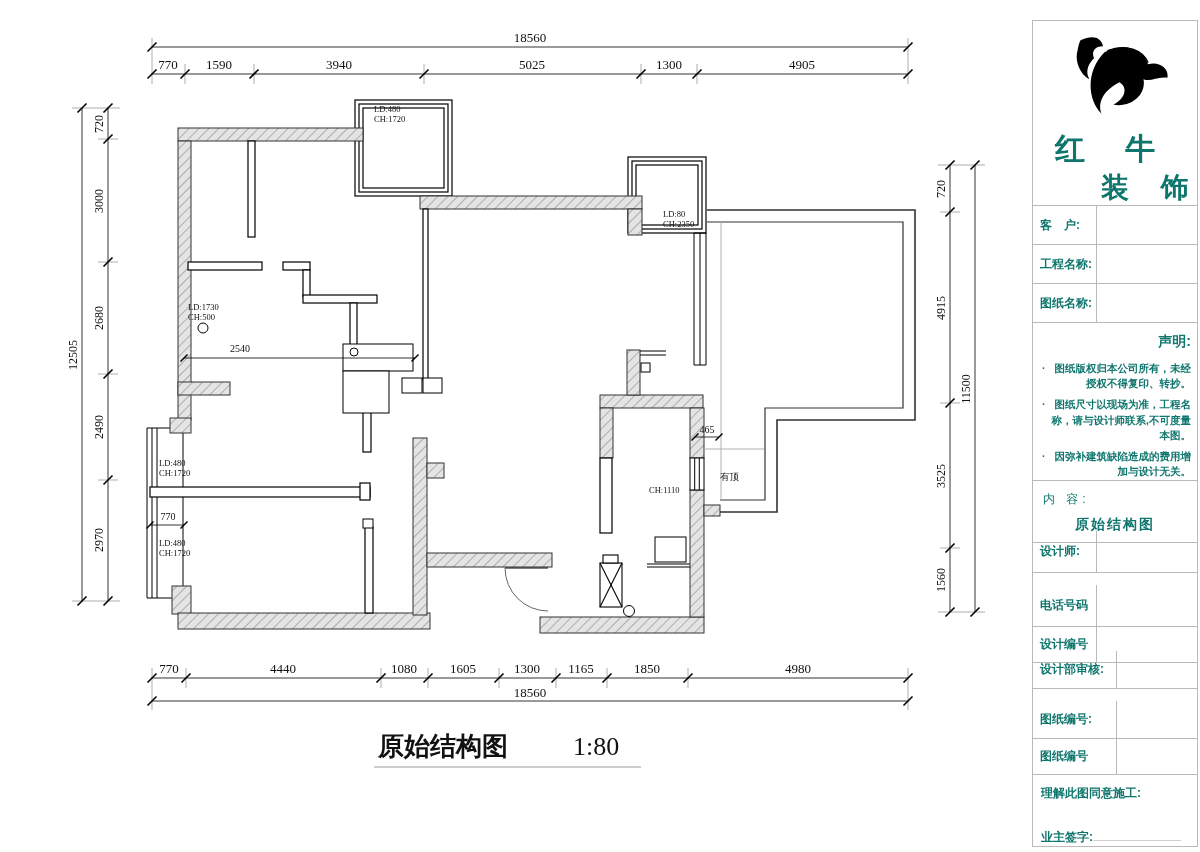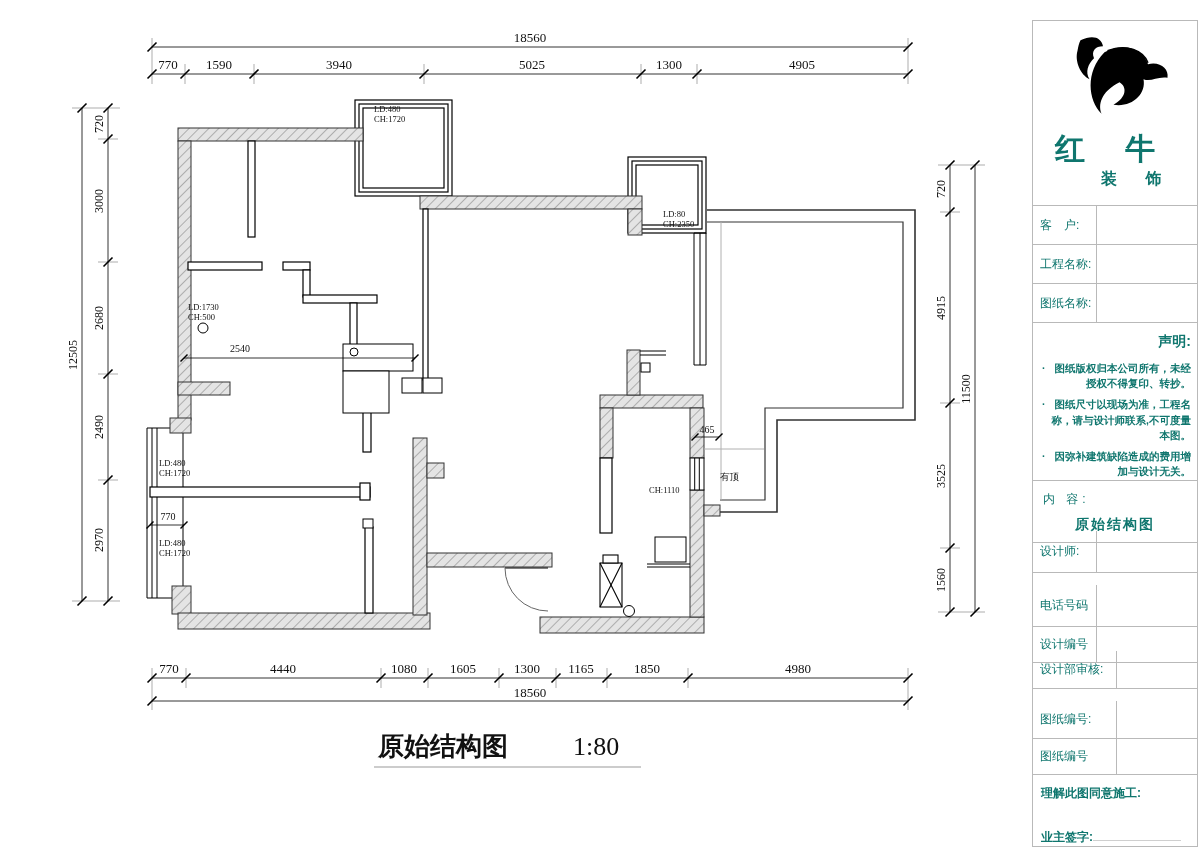--- a/index.html
+++ b/index.html
@@ -6,23 +6,23 @@
   .stage{position:relative;width:1200px;height:852px;background:#ffffff;overflow:hidden;
          font-family:"Liberation Sans","DejaVu Sans",sans-serif;color:#0f766e;}
   svg text{font-family:"Liberation Serif","DejaVu Serif",serif;fill:#111;}
   
   .tb{position:absolute;left:1032px;top:20px;width:164px;height:825px;
       border:1px solid #b9b9b9;background:#fff;font-size:12px;}
   .tb-sec{position:absolute;left:0;width:100%;border-bottom:1px solid #b9b9b9;box-sizing:border-box;}
   .logo-box{top:0;height:185px;}
   .logo-svg{position:absolute;left:22px;top:8px;}
   .brand-main{position:absolute;left:22px;top:108px;font-size:30px;font-weight:700;letter-spacing:16px;white-space:nowrap;}
-  .brand-sub{position:absolute;left:68px;top:148px;font-size:16px;font-weight:700;letter-spacing:12px;white-space:nowrap;}
+  .brand-sub{position:absolute;left:68px;top:148px;font-size:28px;font-weight:700;letter-spacing:12px;white-space:nowrap;}
   .row{display:flex;align-items:center;}
-  .row .lbl{width:56px;padding:0 0 0 7px;font-weight:400;flex:none;}
+  .row .lbl{width:56px;padding:0 0 0 7px;font-weight:700;flex:none;}
   .row .val{flex:1;border-left:1px solid #b9b9b9;height:100%;}
   .decl{padding:6px 6px 0 8px;box-sizing:border-box;text-align:right;}
   .decl-head{font-size:14px;font-weight:700;margin:4px 0 10px 0;}
   .decl-item{font-size:10.5px;line-height:1.45;font-weight:600;margin:0 0 6px 0;padding-left:10px;position:relative;}
   .decl-item::before{content:"·";position:absolute;left:1px;top:0;}
   .content-head{font-size:12px;font-weight:400;padding:10px 0 0 10px;letter-spacing:4px;}
   .content-val{font-size:14px;font-weight:700;text-align:center;margin-top:8px;letter-spacing:2px;}
   .sign{padding:10px 8px;box-sizing:border-box;font-weight:700;}
   .sign-line{display:inline-block;width:88px;border-bottom:1px solid #cfcfcf;height:12px;}
   .owner-row{margin-top:26px;}

